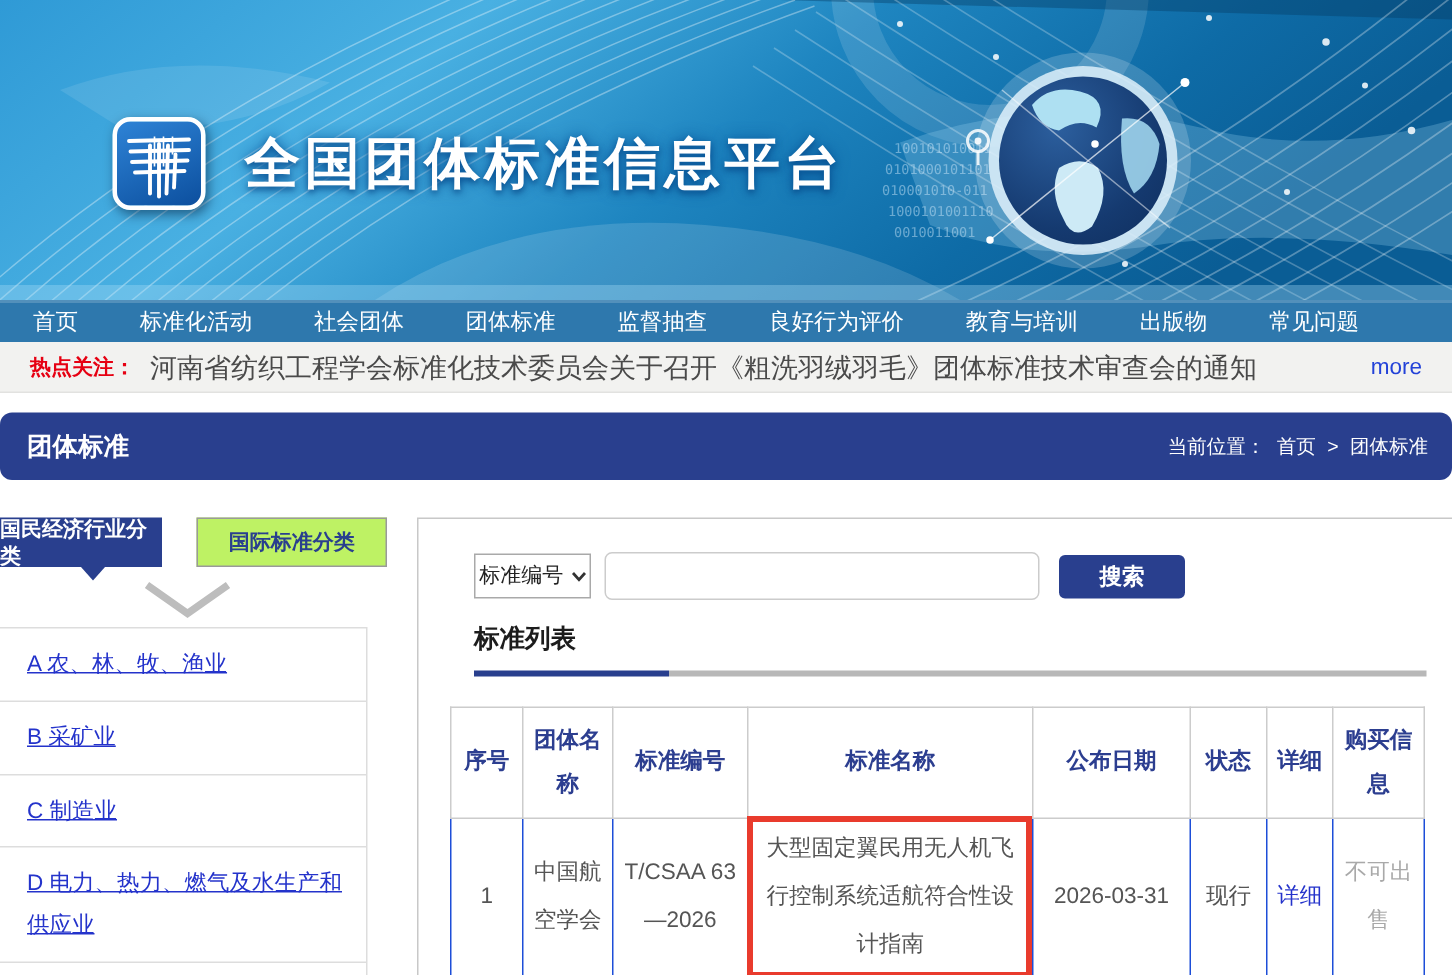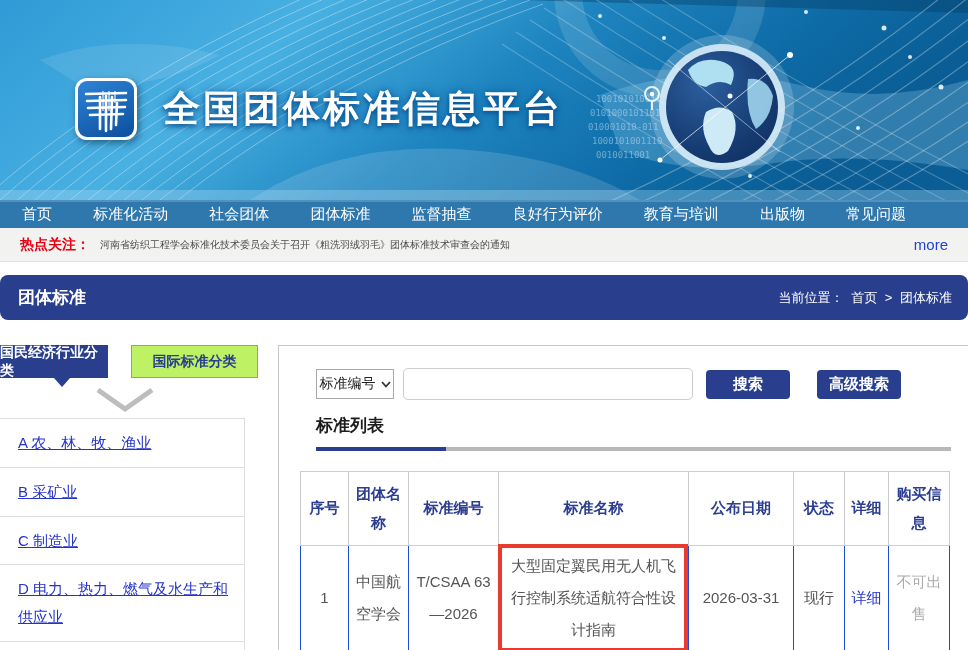--- a/index.html
+++ b/index.html
@@ -28,21 +28,21 @@
     padding:0 62px 0 22px;box-shadow:inset 0 2px 0 rgba(255,255,255,.18);
   }
   .nav-item{color:#fff;font-size:15px;cursor:pointer;white-space:nowrap;}
   
   .hotbar{
     position:absolute;top:228px;left:0;width:968px;height:34px;background:#f2f2f0;
     border-bottom:1px solid #e2e2e0;box-sizing:border-box;display:flex;align-items:center;
     padding:0 20px;
   }
   .hot-label{color:#e60012;font-weight:bold;font-size:14px;margin-right:10px;white-space:nowrap;}
-  .hot-news{color:#4a4a4a;font-size:10px;flex:1;white-space:nowrap;overflow:hidden;}
+  .hot-news{color:#4a4a4a;font-size:18px;flex:1;white-space:nowrap;overflow:hidden;}
   .hot-more{color:#2342d8;font-size:15px;cursor:pointer;}
   
   .sectionbar{
     position:absolute;top:275px;left:0;width:968px;height:45px;background:#293f8e;
     border-radius:8px;box-sizing:border-box;display:flex;align-items:center;
     justify-content:space-between;padding:0 14px 0 18px;
   }
   .section-title{color:#fff;font-weight:bold;font-size:17px;}
   .breadcrumb{color:#fff;font-size:13px;}
   .breadcrumb span{margin:0 2px;}
@@ -275,21 +275,20 @@
 
 <div class="panel">
   <div class="search-select">
     <span>标准编号</span>
     <svg width="10" height="7" viewBox="0 0 10 7">
       <polyline points="1,1 5,5.5 9,1" fill="none" stroke="#333" stroke-width="1.8"></polyline>
     </svg>
   </div>
   <input class="search-input" type="text" value="" style="">
   <button class="btn btn-search">搜索</button>
-  <button class="btn btn-adv">高级搜索</button>
 
   <div class="list-title">标准列表</div>
   <div class="ul-navy"></div>
   <div class="ul-gray"></div>
 
   <table class="std-table">
     <colgroup>
       <col style="width:48px">
         <col style="width:60px">
         <col style="width:90px">

